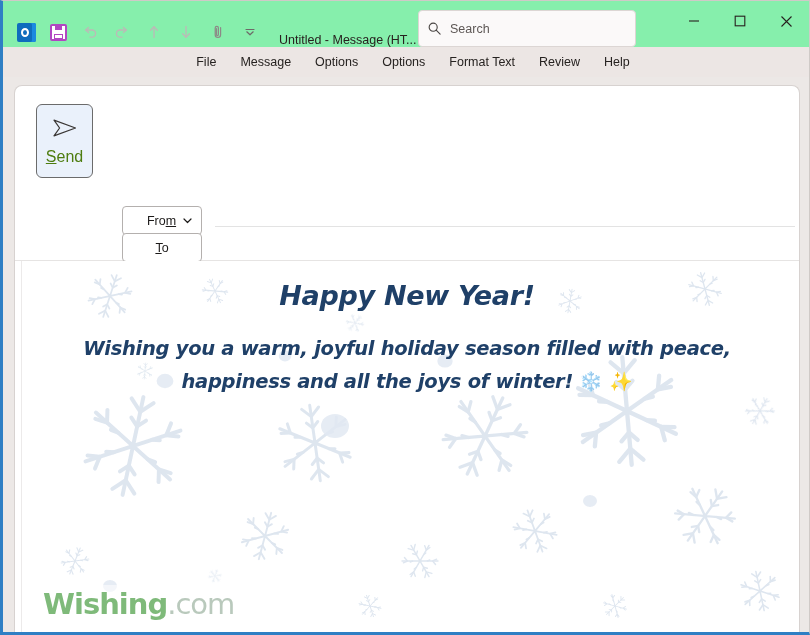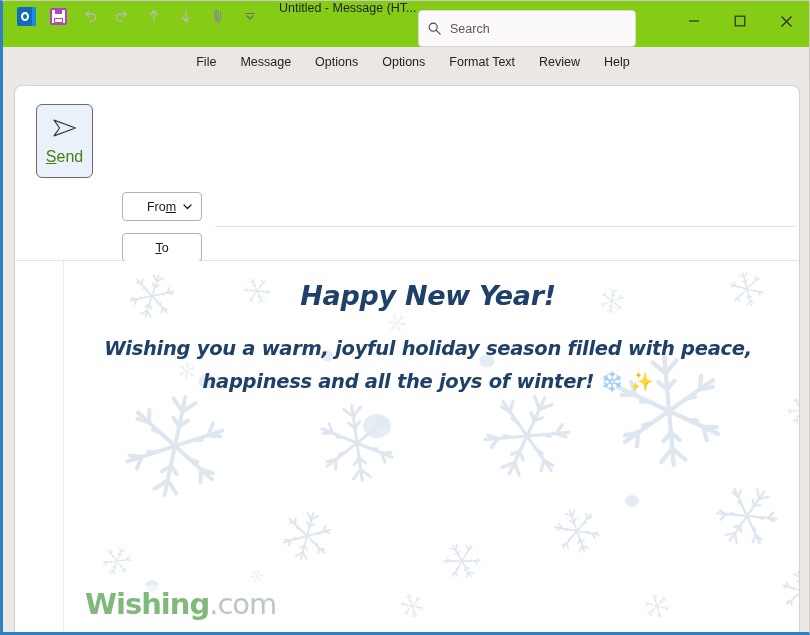--- a/index.html
+++ b/index.html
@@ -22,23 +22,23 @@
     border-left: 3px solid #2f7fc4;
     border-bottom: 3px solid #2f7fc4;
     border-right: 1px solid #cfcac7;
     border-top: 1px solid #cfcac7;
   }
 
   
   .titlebar {
     position: relative;
     height: 46px;
-    background: #84cc16;
-    display: flex;
-    align-items: flex-start;
+    background: #86efac;
+    display: flex;
+    align-items: flex-end;
     padding-left: 8px;
     box-sizing: border-box;
   }
   .qat {
     display: flex;
     align-items: center;
     gap: 2px;
   }
   .qat-btn {
     width: 30px;
@@ -211,21 +211,21 @@
     border: 1px solid #b4b0ae;
     border-radius: 4px;
     display: flex;
     align-items: center;
     justify-content: center;
     gap: 6px;
     box-sizing: border-box;
     font-size: 12.5px;
     color: #1c1a19;
   }
-  .field-from { top: 106px; padding-left: 16px; }
+  .field-from { top: 120px; padding-left: 16px; }
   .field-to   { top: 147px; }
   .field-cc   { top: 187px; }
 
   .field-line {
     position: absolute;
     left: 200px;
     width: 580px;
     height: 0;
     border-top: 1px solid #b9b9b9;
   }
@@ -240,21 +240,20 @@
     font-size: 12.5px;
     color: #5a5755;
   }
 
   
   .msg-body {
     position: relative;
     height: 372px;
     background: #ffffff;
     overflow: hidden;
-    margin-left: 42px;
   }
   .bodyscroll-strip {
     position: absolute;
     left: 0;
     top: 0;
     bottom: 0;
     width: 6px;
     background: #ffffff;
     border-right: 1px solid #eceaea;
   }

